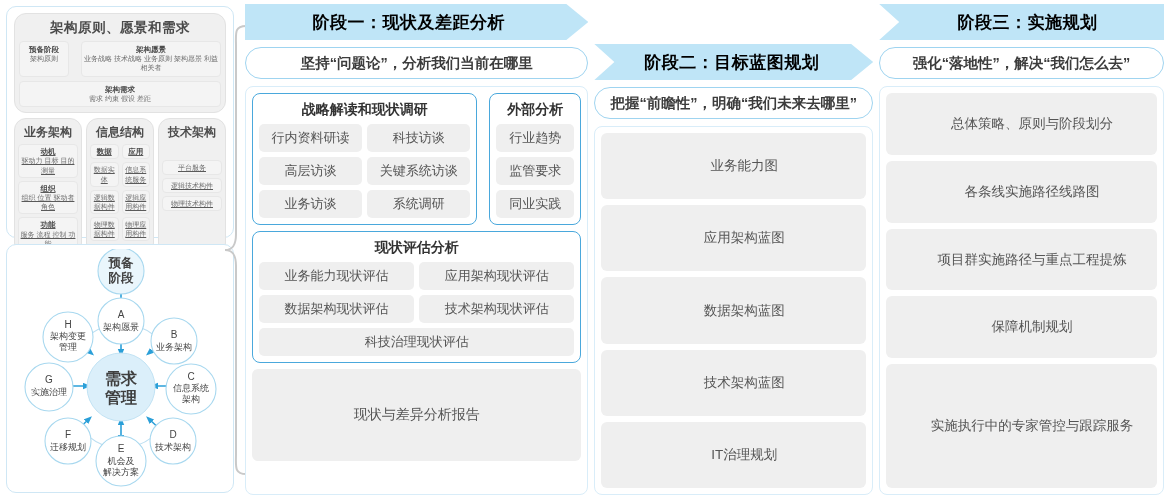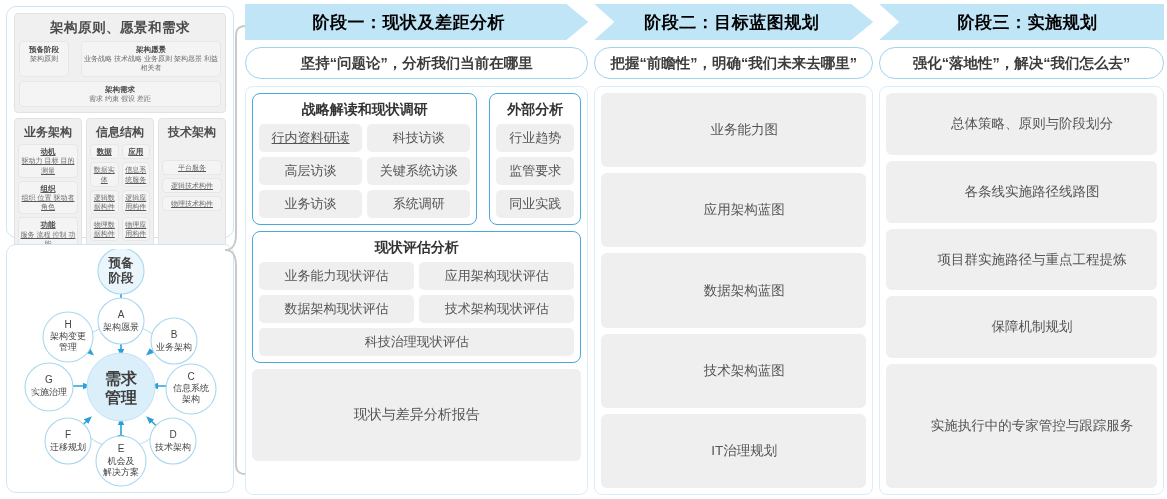--- a/index.html
+++ b/index.html
@@ -21,21 +21,21 @@
   .panel-outline{
     border:1px solid #cfe7f5;
     border-radius:10px;
     background:#ffffff;
     position:relative;
   }
   .togaf-panel{ height:232px; padding:6px 7px; }
   .cycle-panel{ height:249px; padding:4px; overflow:hidden; }
 
   .g-box{
-    background:#f0f0f0; border:1px solid #e2e2e2; border-radius:4px;
+    background:#f0f0f0; border:1px solid #e2e2e2; border-radius:12px;
   }
 
   .tg-row{ display:flex; gap:12px; }
   .tg-sub{
     background:#f4f4f4;border:1px solid #e7e7e7;border-radius:4px;
     text-align:center; padding:3px 2px;
   }
   .tg-sub .st{ font-size:7.5px; font-weight:bold; color:#4d4d4d; line-height:1.25;}
   .tg-sub .sl{ font-size:7px; color:#6e6e6e; line-height:1.3;}
 
@@ -57,21 +57,21 @@
   
   .brace{ position:absolute; left:222px; top:24px; width:30px; height:452px; }
 
   
   .phases{
     position:absolute; left:245px; top:4px; right:3px; bottom:4px;
     display:flex; gap:6px;
   }
   .phase{ display:flex; flex-direction:column; }
   .phase.p1{ width:346px; }
-  .phase.p2{ width:281px; }
+  .phase.p2{ width:281px;margin-top:40px; }
   .phase.p3{ width:287px; }
 
   .hdr{
     height:36px; position:relative;
     display:flex; align-items:center; justify-content:center;
     background:#bfe5f7;
     color:#000000; font-size:17px; font-weight:bold; letter-spacing:.5px;
     white-space:nowrap;
     text-align:center;
   }
@@ -331,21 +331,21 @@
 
   <div class="phase p1">
     <div class="hdr arrow">阶段一：现状及差距分析</div>
     <div class="subtitle">坚持“问题论”，分析我们当前在哪里</div>
     <div class="body-box">
 
       <div class="top-row">
         <div class="card left">
           <div class="card-t">战略解读和现状调研</div>
           <div class="chipgrid row2">
-            <div class="chip" style="flex-basis:45%;text-decoration:underline;">行内资料研读</div>
+            <div class="chip" style="flex-basis:45%;">行内资料研读</div>
             <div class="chip" style="flex-basis:45%;">科技访谈</div>
             <div class="chip" style="flex-basis:45%;">高层访谈</div>
             <div class="chip" style="flex-basis:45%;font-family:Liberation Serif, serif;">关键系统访谈</div>
             <div class="chip" style="flex-basis:45%;">业务访谈</div>
             <div class="chip" style="flex-basis:45%;">系统调研</div>
           </div>
         </div>
 
         <div class="card right">
           <div class="card-t">外部分析</div>

